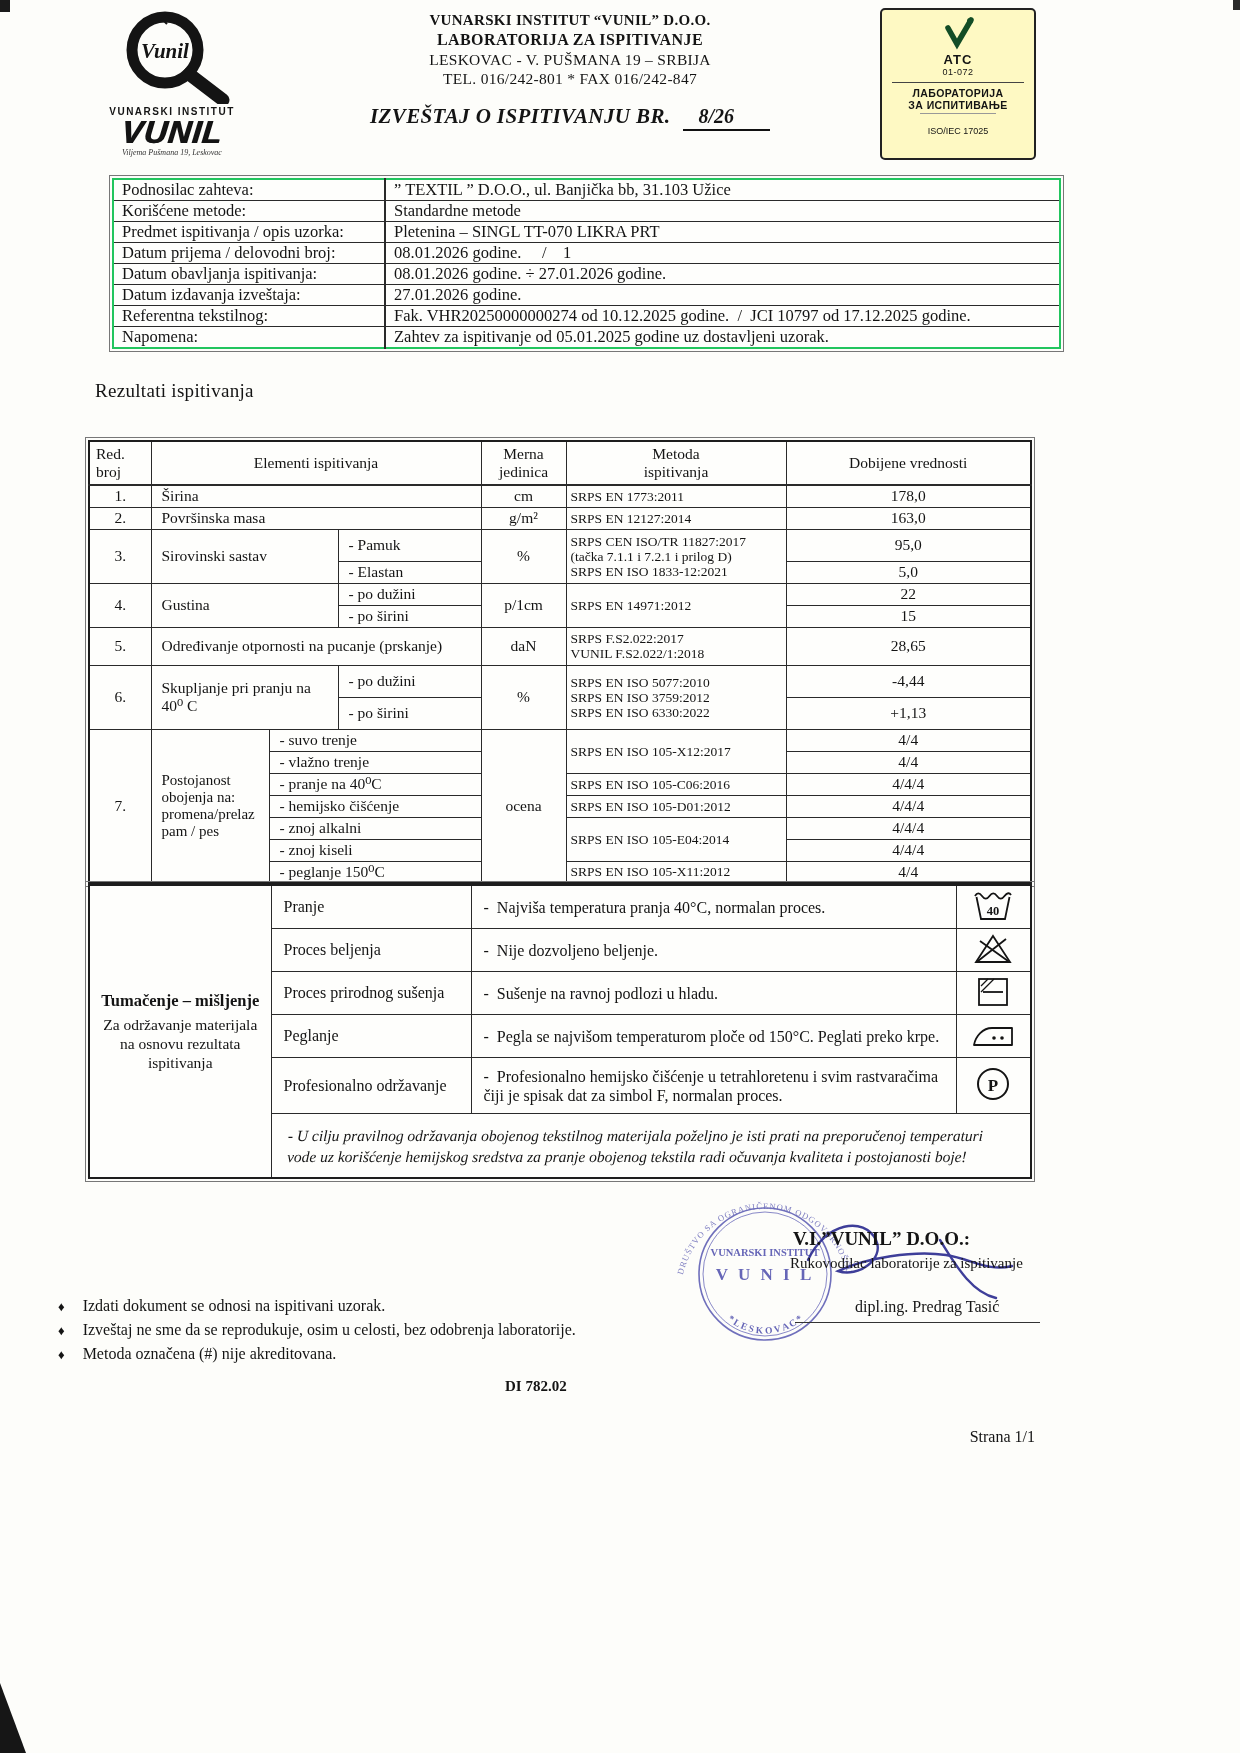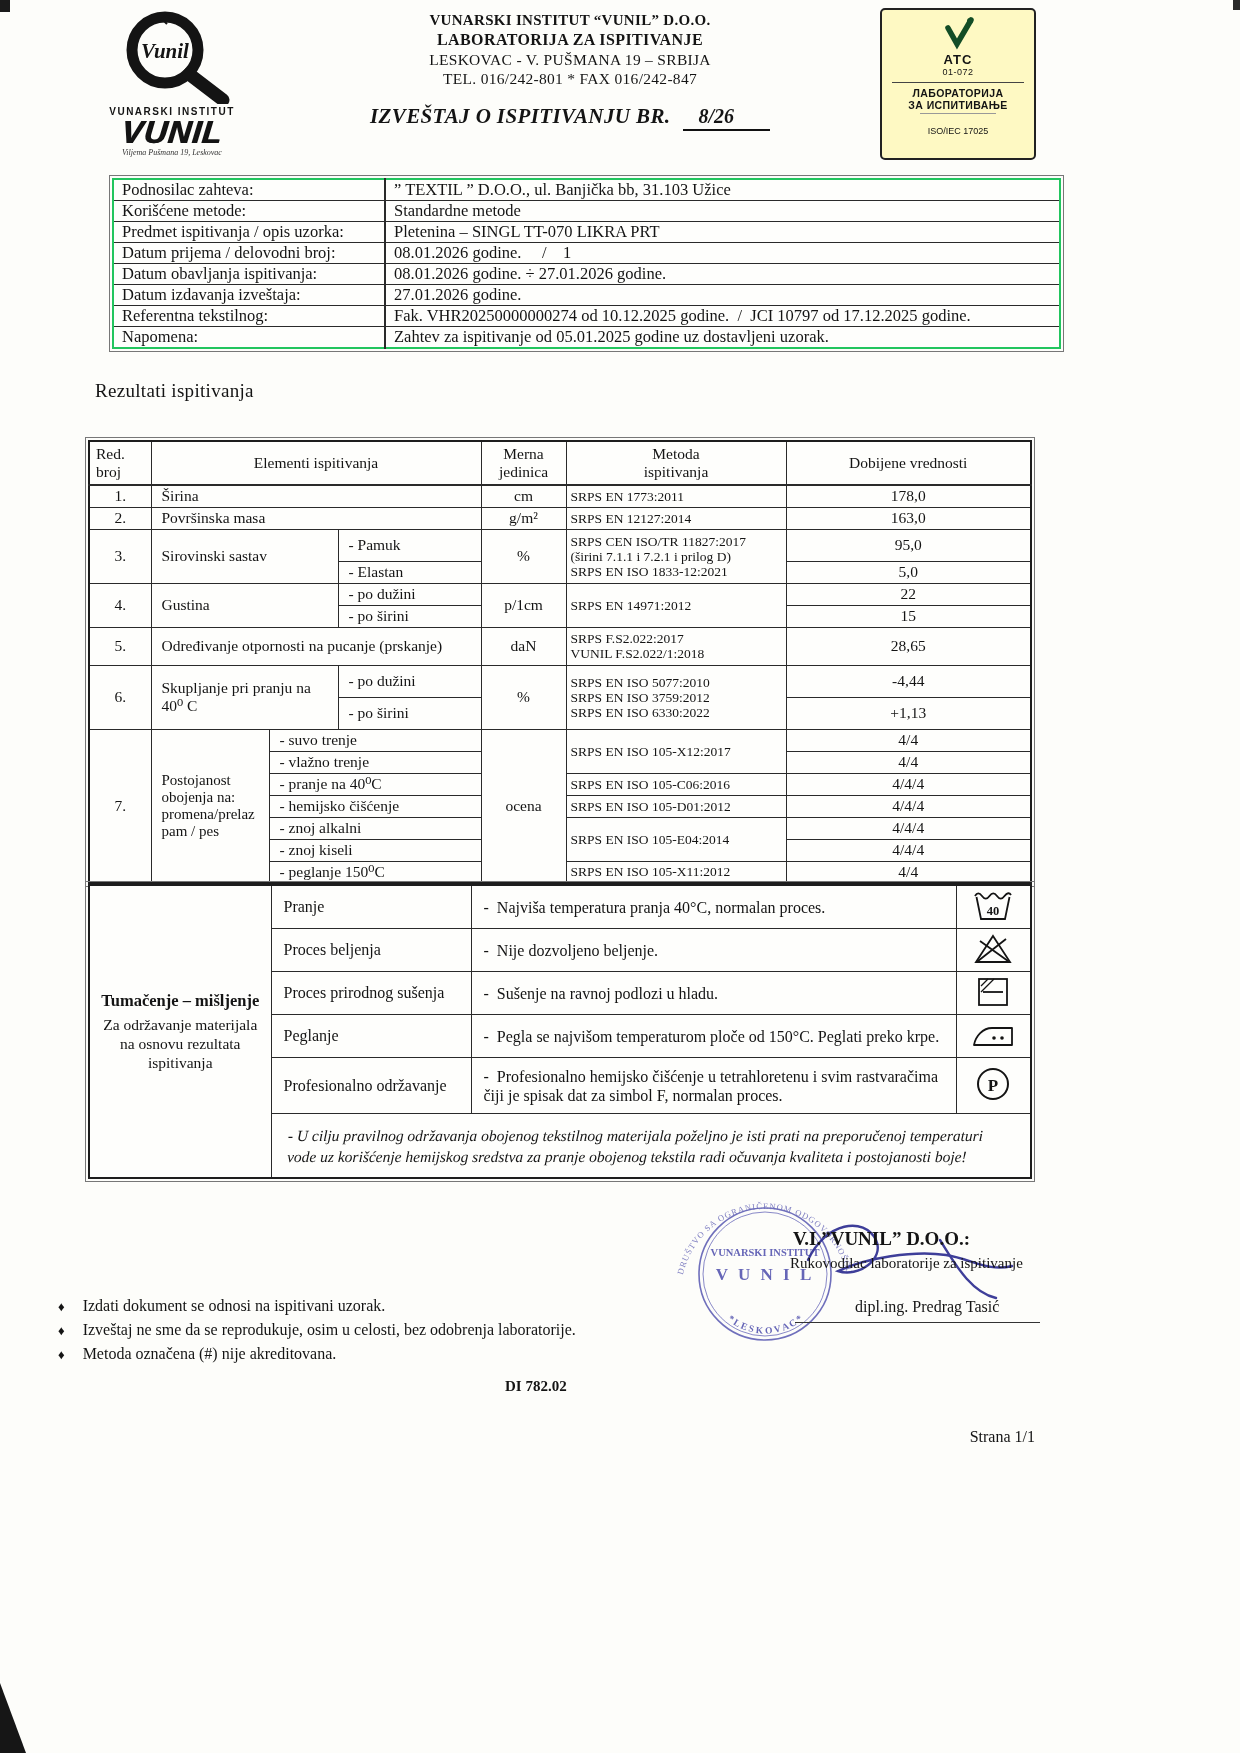--- a/index.html
+++ b/index.html
@@ -225,21 +225,21 @@
       <td class="c">163,0</td>
     </tr>
 
     <tr style="height:32px">
       <td class="c" rowspan="2">3.</td>
       <td class="el" colspan="2" rowspan="2">Sirovinski sastav</td>
       <td class="el">- Pamuk</td>
       <td class="c" rowspan="2">%</td>
       <td class="m" rowspan="2">
         <div>SRPS CEN ISO/TR 11827:2017</div>
-            <div>(širini 7.1.1 i 7.2.1 i prilog D)</div>
+            <div>(tačka 7.1.1 i 7.2.1 i prilog D)</div>
             <div>SRPS EN ISO 1833-12:2021</div>
       </td>
       <td class="c">95,0</td>
     </tr>
     <tr style="height:22px">
       <td class="el">- Elastan</td>
       <td class="c">5,0</td>
     </tr>
 
     <tr style="height:22px">

